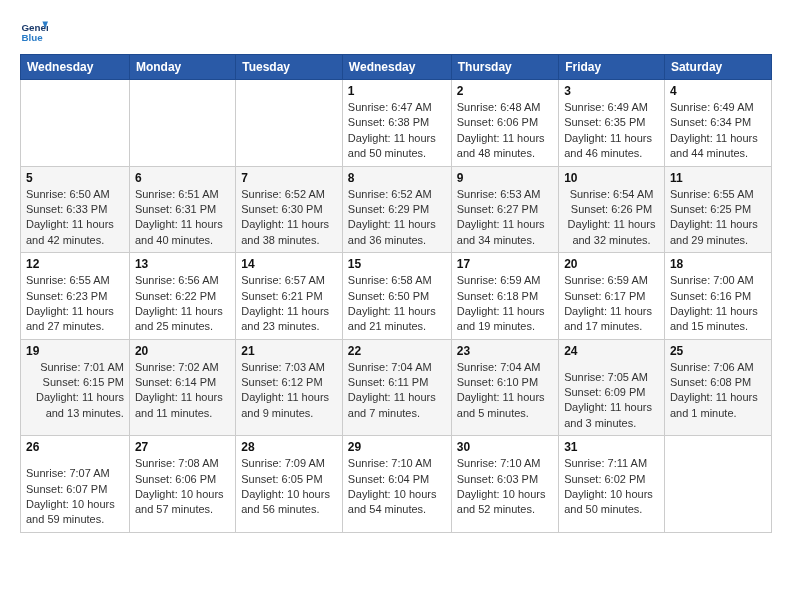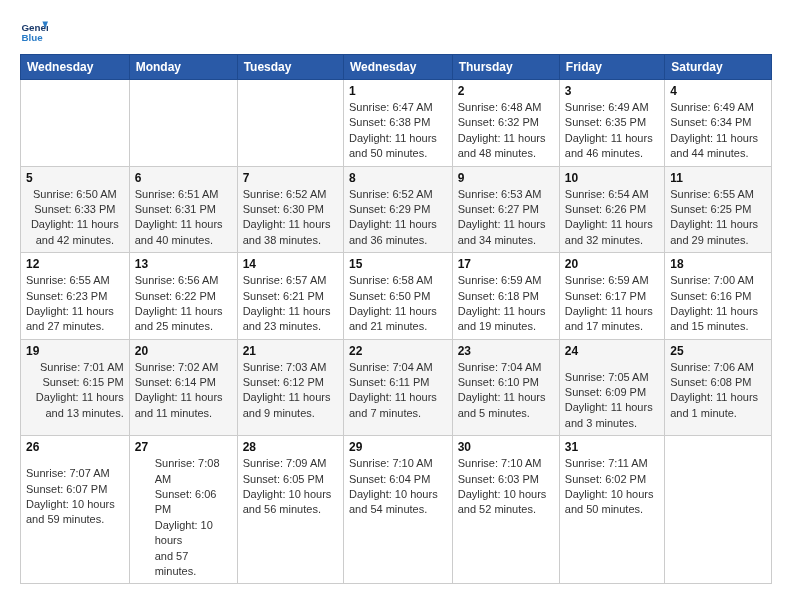--- a/index.html
+++ b/index.html
@@ -130,21 +130,21 @@
           <td>
             <div class="day-num">1</div>
             <div class="day-info" style="white-space: pre-line;">Sunrise: 6:47 AM
 Sunset: 6:38 PM
 Daylight: 11 hours
 and 50 minutes.</div>
           </td>
           <td>
             <div class="day-num">2</div>
             <div class="day-info" style="white-space: pre-line;">Sunrise: 6:48 AM
-Sunset: 6:32 PM
+Sunset: 6:06 PM
 Daylight: 11 hours
 and 48 minutes.</div>
           </td>
           <td>
             <div class="day-num">3</div>
             <div class="day-info" style="white-space: pre-line;">Sunrise: 6:49 AM
 Sunset: 6:35 PM
 Daylight: 11 hours
 and 46 minutes.</div>
           </td>
@@ -152,21 +152,21 @@
             <div class="day-num">4</div>
             <div class="day-info" style="white-space: pre-line;">Sunrise: 6:49 AM
 Sunset: 6:34 PM
 Daylight: 11 hours
 and 44 minutes.</div>
           </td>
         </tr>
         <tr>
           <td>
             <div class="day-num">5</div>
-            <div class="day-info" style="white-space: pre-line; text-align: center;">Sunrise: 6:50 AM
+            <div class="day-info" style="white-space: pre-line;">Sunrise: 6:50 AM
 Sunset: 6:33 PM
 Daylight: 11 hours
 and 42 minutes.</div>
           </td>
           <td>
             <div class="day-num">6</div>
             <div class="day-info" style="white-space: pre-line;">Sunrise: 6:51 AM
 Sunset: 6:31 PM
 Daylight: 11 hours
 and 40 minutes.</div>
@@ -187,21 +187,21 @@
           </td>
           <td>
             <div class="day-num">9</div>
             <div class="day-info" style="white-space: pre-line;">Sunrise: 6:53 AM
 Sunset: 6:27 PM
 Daylight: 11 hours
 and 34 minutes.</div>
           </td>
           <td>
             <div class="day-num">10</div>
-            <div class="day-info" style="white-space: pre-line;">Sunrise: 6:54 AM
+            <div class="day-info" style="white-space: pre-line; text-align: center;">Sunrise: 6:54 AM
 Sunset: 6:26 PM
 Daylight: 11 hours
 and 32 minutes.</div>
           </td>
           <td>
             <div class="day-num">11</div>
             <div class="day-info" style="white-space: pre-line;">Sunrise: 6:55 AM
 Sunset: 6:25 PM
 Daylight: 11 hours
 and 29 minutes.</div>
@@ -312,21 +312,21 @@
         <tr>
           <td>
             <div class="day-num">26</div>
             <div class="day-info" style="white-space: pre-line; margin-top: 12px;">Sunrise: 7:07 AM
 Sunset: 6:07 PM
 Daylight: 10 hours
 and 59 minutes.</div>
           </td>
           <td>
             <div class="day-num">27</div>
-            <div class="day-info" style="white-space: pre-line; margin-left: 20px;">Sunrise: 7:08 AM
+            <div class="day-info" style="white-space: pre-line;">Sunrise: 7:08 AM
 Sunset: 6:06 PM
 Daylight: 10 hours
 and 57 minutes.</div>
           </td>
           <td>
             <div class="day-num">28</div>
             <div class="day-info" style="white-space: pre-line;">Sunrise: 7:09 AM
 Sunset: 6:05 PM
 Daylight: 10 hours
 and 56 minutes.</div>

